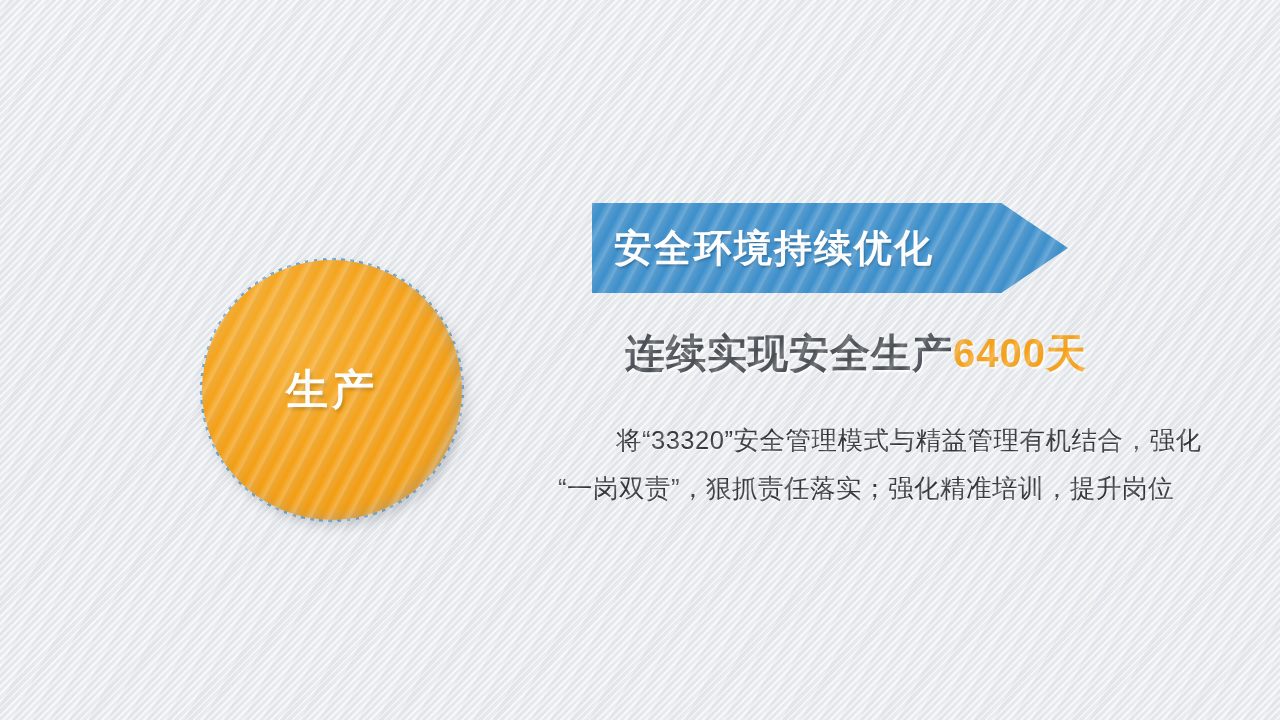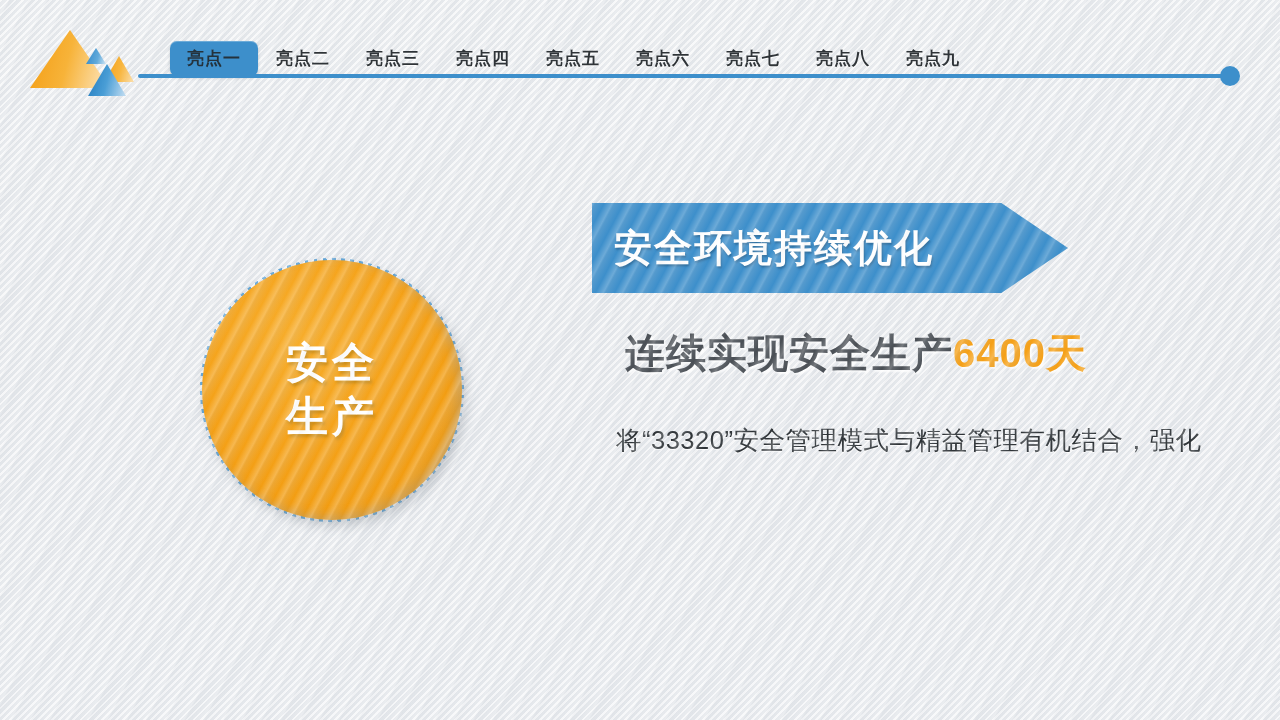--- a/index.html
+++ b/index.html
@@ -204,61 +204,37 @@
     text-shadow:0 1px 0 rgba(255,255,255,.8);
     margin-left:40px;
   }
   .body-line.indent{ padding-left:58px; }
 </style>
 </head>
 <body>
 
 <div id="slide">
 
-  <div class="topbar">
-
-    <div class="logo">
-      <div class="tri-big-in"></div>
-      <div class="tri tri-small-blue"></div>
-      <div class="tri tri-mid-orange"></div>
-      <div class="tri tri-mid-blue"></div>
-    </div>
-
-    <div class="nav">
-      <div class="nav-item active">亮点一</div>
-      <div class="nav-item">亮点二</div>
-      <div class="nav-item">亮点三</div>
-      <div class="nav-item">亮点四</div>
-      <div class="nav-item">亮点五</div>
-      <div class="nav-item">亮点六</div>
-      <div class="nav-item">亮点七</div>
-      <div class="nav-item">亮点八</div>
-      <div class="nav-item">亮点九</div>
-    </div>
-
-    <div class="rule"></div>
-    <div class="rule-dot"></div>
-  </div>
 
   <div class="badge">
     <div class="tickring"></div>
     <div class="tickring2"></div>
     <div class="bluering"></div>
     <div class="innercircle">
-      <div class="badge-line">安全</div>
       <div class="badge-line">生产</div>
     </div>
   </div>
 
   <div class="banner">
     <div class="banner-shape"></div>
     <div class="banner-text">安全环境持续优化</div>
   </div>
 
   <div class="headline">
     <span class="dark">连续实现安全生产</span><span class="orange">6400天</span>
   </div>
 
   <div class="body">
     <div class="body-line indent">将“33320”安全管理模式与精益管理有机结合，强化</div>
+    <div class="body-line">“一岗双责”，狠抓责任落实；强化精准培训，提升岗位</div>
   </div>
 
 </div>
 
 </body></html>

